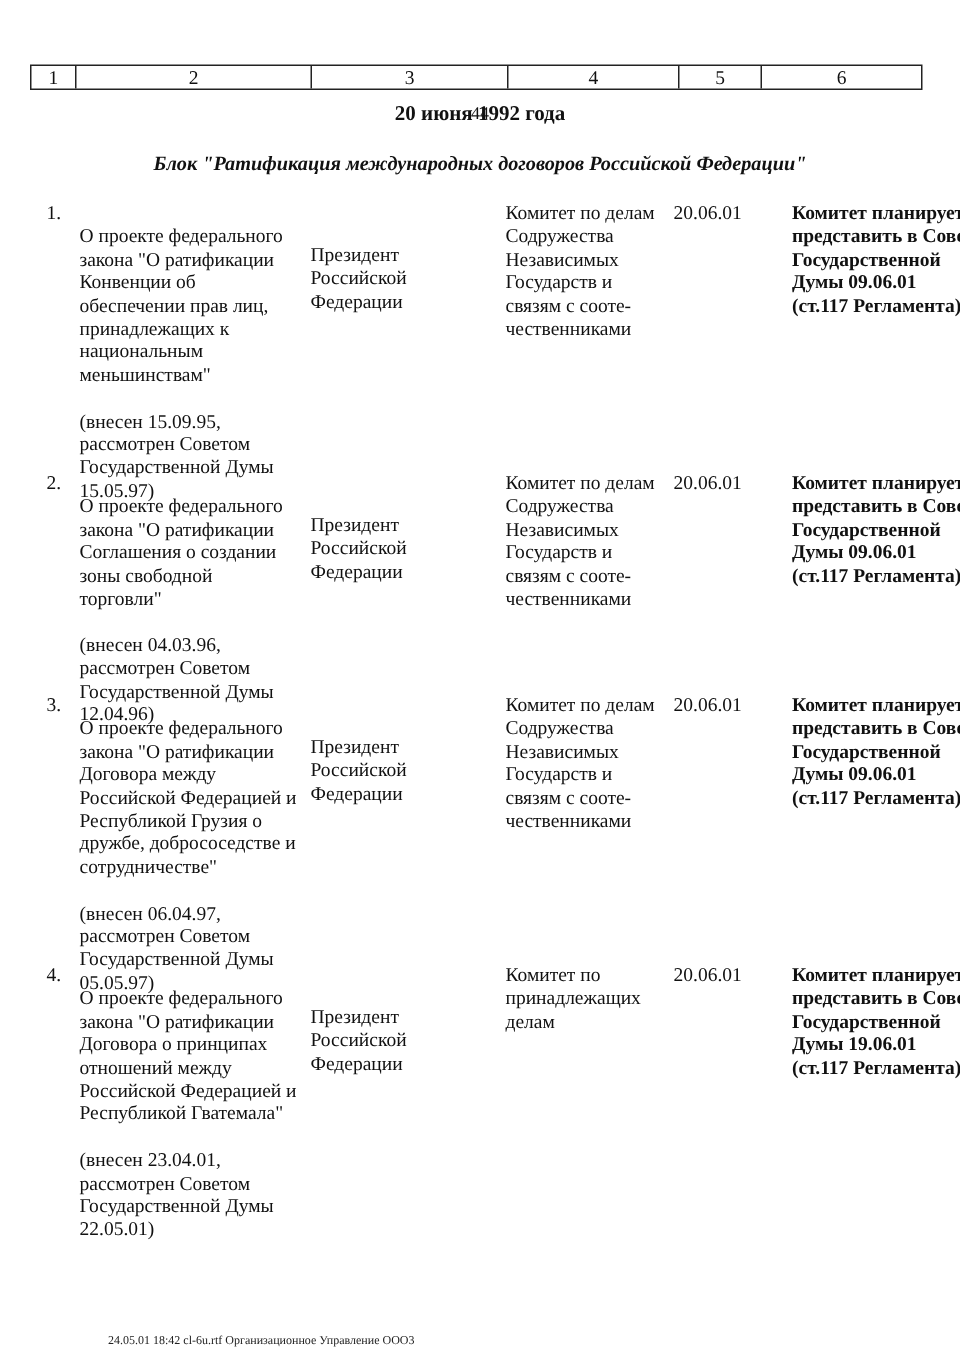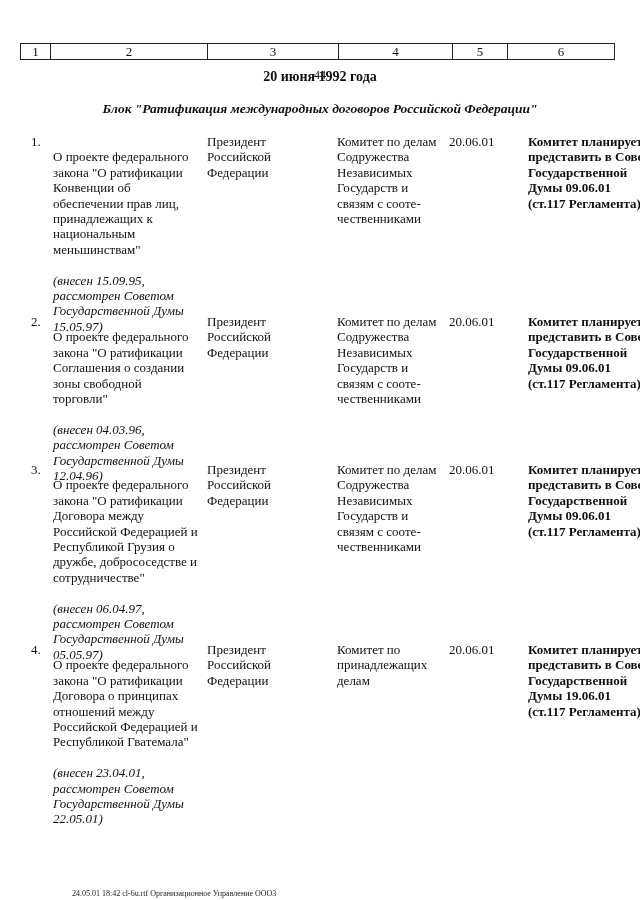--- a/index.html
+++ b/index.html
@@ -11,25 +11,25 @@
   .col-header div { border-right:1px solid #222; text-align:center; line-height:15px; box-sizing:border-box; }
   .col-header div:last-child { border-right:none; }
   .date-heading { position:absolute; top:69px; left:0; width:640px; text-align:center;
                   font-weight:bold; font-size:14px; }
   .block-title { position:absolute; top:101px; left:0; width:640px; text-align:center;
                  font-weight:bold; font-style:italic; font-size:13.5px; }
   .row { position:absolute; left:0; width:640px; font-size:13px; line-height:15.4px; }
   .cell { position:absolute; top:0; white-space:pre-line; }
   .c-num { left:31px; width:20px; }
   .c-title { left:53px; width:150px; }
-  .c-init { left:207px; width:125px; }
+  .c-init { left:207px; width:125px;margin-top:28px; }
   .c-comm { left:337px; width:110px; }
   .c-date { left:449px; width:50px; }
   .c-note { left:528px; width:125px;font-weight:bold; }
-  .it { font-style:italic; }
+  .it { }
   .footer { position:absolute; top:889px; left:24px; font-size:8px; color:#222;margin-left:48px; }
 </style>
 </head>
 <body>
 
 <div class="page-num">44</div>
 
 <div class="col-header">
   <div style="width:30px">1</div>
   <div style="width:157px">2</div>

